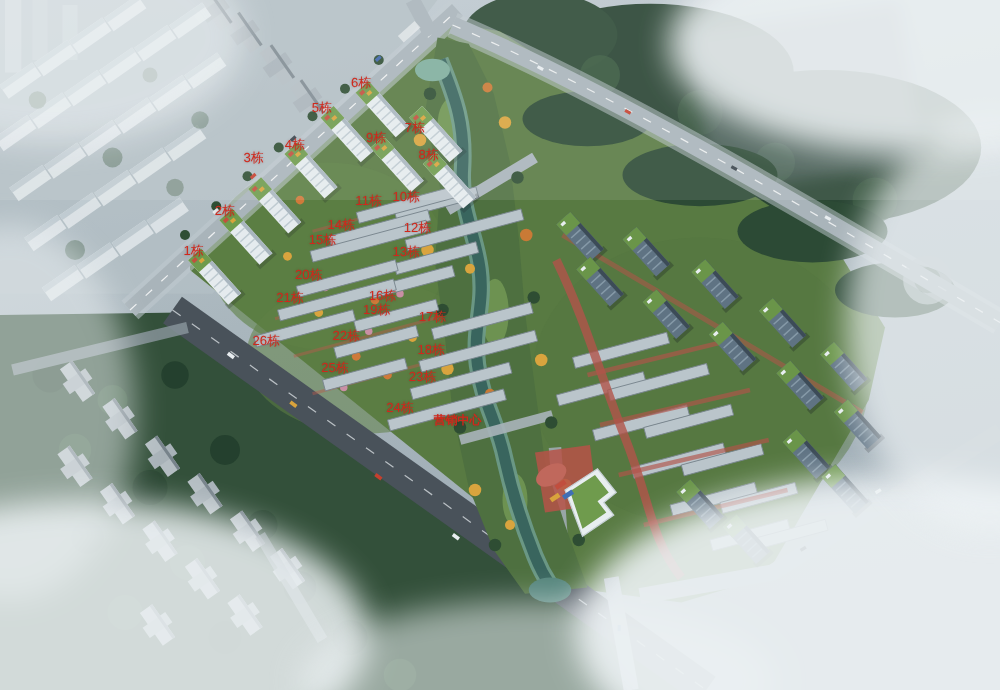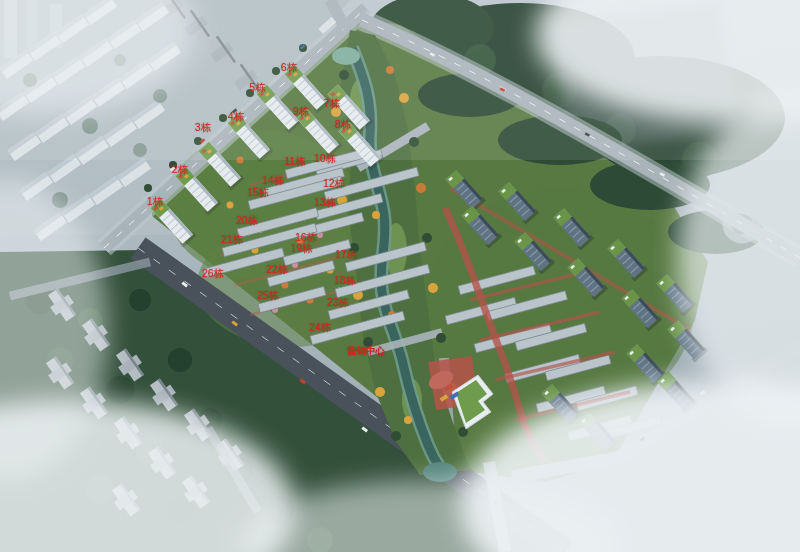--- a/index.html
+++ b/index.html
@@ -373,15 +373,15 @@
       <span class="bldg-label" style="left: 346px; top: 255px;">17栋</span>
       <span class="bldg-label" style="left: 345px; top: 281px;">18栋</span>
       <span class="bldg-label" style="left: 293px; top: 249px; padding-left: 17px;">19栋</span>
       <span class="bldg-label" style="left: 247px; top: 221px;">20栋</span>
       <span class="bldg-label" style="left: 232px; top: 240px;">21栋</span>
       <span class="bldg-label" style="left: 277px; top: 270px;">22栋</span>
       <span class="bldg-label" style="left: 338px; top: 303px;">23栋</span>
       <span class="bldg-label" style="left: 320px; top: 328px;">24栋</span>
       <span class="bldg-label" style="left: 268px; top: 296px;">25栋</span>
       <span class="bldg-label" style="left: 213px; top: 261px; margin-top: 13px;">26栋</span>
-      <span class="facility-label" style="left: 366px; top: 352px;">营销中心</span>
+      <span class="facility-label" style="left: 366px; top: 338px;">营销中心</span>
     </div>
 </div>
 
 </body></html>

